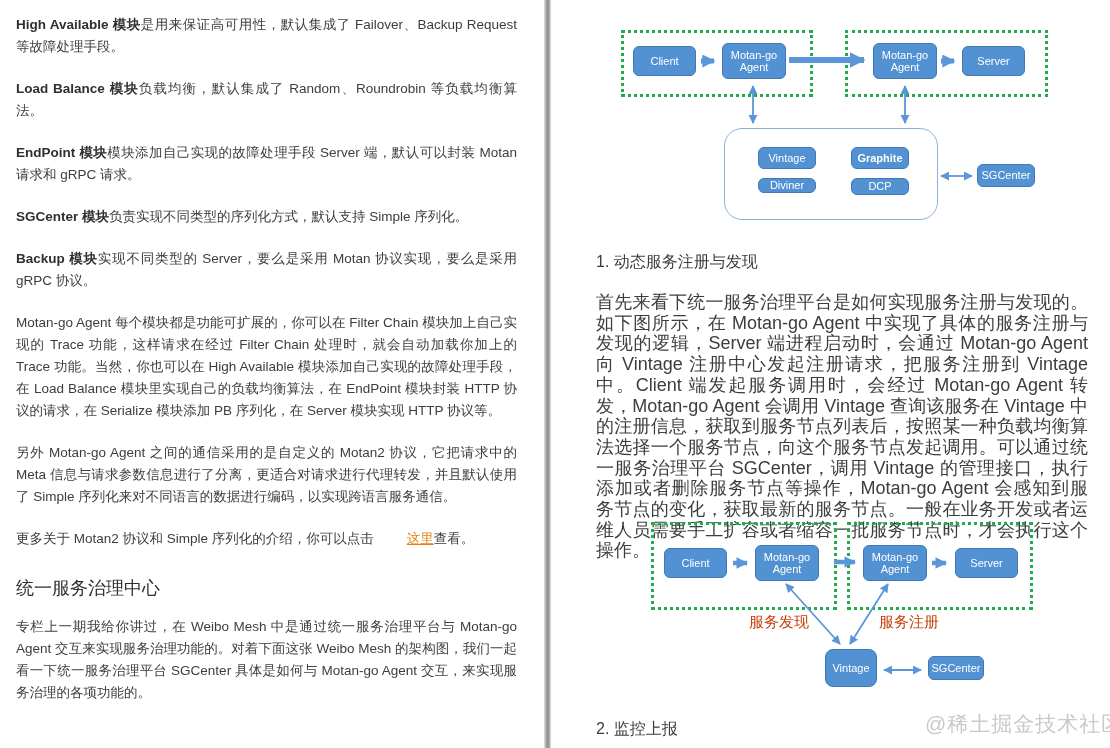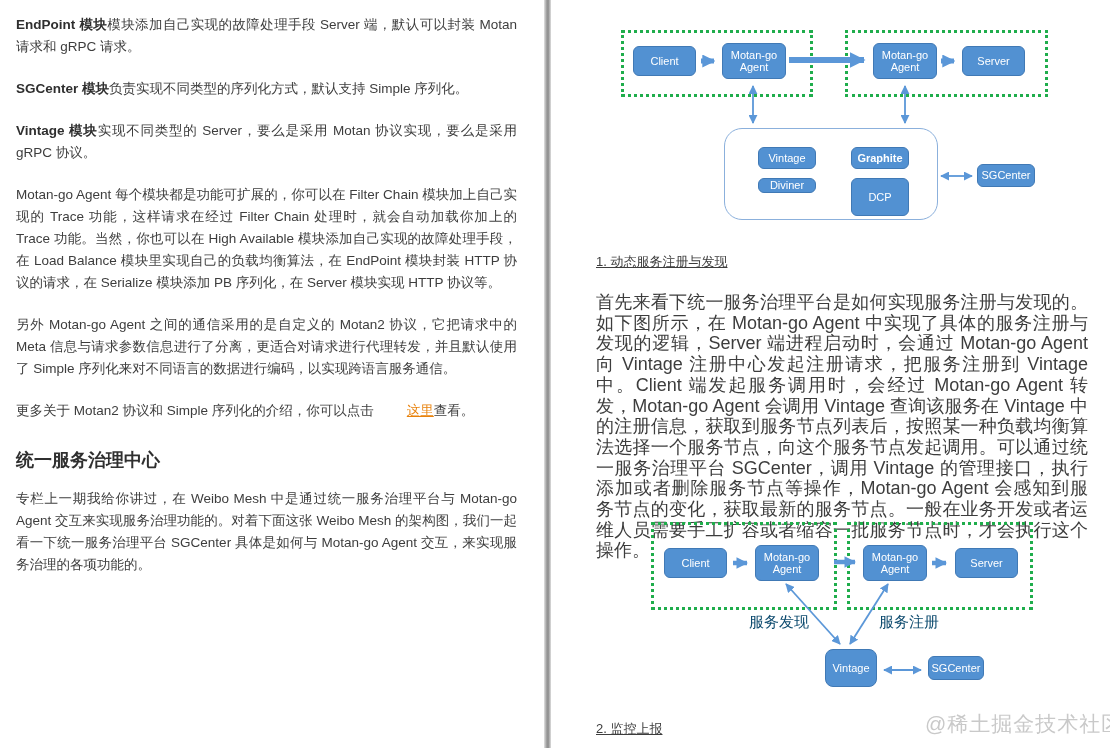--- a/index.html
+++ b/index.html
@@ -4,50 +4,52 @@
 <style>
   html,body{margin:0;padding:0;background:#ffffff;}
   .page{position:relative;width:1110px;height:748px;background:#ffffff;overflow:hidden;
         font-family:"Liberation Sans","DejaVu Sans",sans-serif;color:#3d3d3d;}
 
   
   .left-col{position:absolute;left:16px;top:0;width:501px;padding-top:14px;}
   .para{font-size:13.5px;line-height:22px;margin:0 0 20px 0;text-align:justify;}
   .para b{font-weight:700;color:#2f2f2f;}
   .link{color:#e8820c;text-decoration:underline;cursor:pointer;margin-left:33px;}
-  .h2{font-size:18px;font-weight:700;color:#2f2f2f;margin:26px 0 16px 0;}
+  .h2{font-size:18px;font-weight:400;color:#2f2f2f;margin:26px 0 16px 0;}
 
   
   .divider{position:absolute;left:544px;top:0;width:7px;height:748px;
            background:linear-gradient(90deg,#e2e2e2 0%,#9a9a9a 40%,#8d8d8d 60%,#dedede 100%);}
 
   
   .rc-text{position:absolute;font-size:18px;line-height:20.7px;text-align:justify;}
-  .rc-title{position:absolute;font-size:13px;line-height:20px;text-decoration:underline;}
+  .rc-title{position:absolute;font-size:16px;line-height:20px;}
 
   
   .greenbox{position:absolute;border:3px dotted #1fad4b;background:transparent;}
   .bbox{position:absolute;background:#5291d2;border:1px solid #4079b5;border-radius:6px;
         color:#ffffff;display:flex;align-items:center;justify-content:center;
         text-align:center;font-size:11px;line-height:12.5px;padding:1px;box-sizing:border-box;}
   .roundbox{position:absolute;border:1.5px solid #8bb0dc;border-radius:18px;background:#ffffff;}
-  .dlabel{position:absolute;font-size:15px;color:#0c4a6e;white-space:nowrap;}
+  .dlabel{position:absolute;font-size:15px;color:#c2410c;white-space:nowrap;}
   .arrow-layer{position:absolute;left:0;top:0;pointer-events:none;}
   .watermark{position:absolute;left:925px;top:710px;width:180px;text-align:right;
              font-size:21px;color:#c9c9c9;letter-spacing:1px;white-space:nowrap;}
 </style>
 </head>
 <body>
 
 <div class="page">
 
   <div class="left-col">
+    <p class="para"><b>High Available 模块</b><span>是用来保证高可用性，默认集成了 Failover、Backup Request 等故障处理手段。</span></p>
+    <p class="para"><b>Load Balance 模块</b><span>负载均衡，默认集成了 Random、Roundrobin 等负载均衡算法。</span></p>
     <p class="para"><b>EndPoint 模块</b><span>模块添加自己实现的故障处理手段 Server 端，默认可以封装 Motan 请求和 gRPC 请求。</span></p>
     <p class="para"><b>SGCenter 模块</b><span>负责实现不同类型的序列化方式，默认支持 Simple 序列化。</span></p>
-    <p class="para"><b>Vintage 模块</b><span>实现不同类型的 Server，要么是采用 Motan 协议实现，要么是采用 gRPC 协议。</span></p>
+    <p class="para"><b>Backup 模块</b><span>实现不同类型的 Server，要么是采用 Motan 协议实现，要么是采用 gRPC 协议。</span></p>
     <p class="para"><span>Motan-go Agent 每个模块都是功能可扩展的，你可以在 Filter Chain 模块加上自己实现的 Trace 功能，这样请求在经过 Filter Chain 处理时，就会自动加载你加上的 Trace 功能。当然，你也可以在 High Available 模块添加自己实现的故障处理手段，在 Load Balance 模块里实现自己的负载均衡算法，在 EndPoint 模块封装 HTTP 协议的请求，在 Serialize 模块添加 PB 序列化，在 Server 模块实现 HTTP 协议等。</span></p>
     <p class="para"><span>另外 Motan-go Agent 之间的通信采用的是自定义的 Motan2 协议，它把请求中的 Meta 信息与请求参数信息进行了分离，更适合对请求进行代理转发，并且默认使用了 Simple 序列化来对不同语言的数据进行编码，以实现跨语言服务通信。</span></p>
     <p class="para"><span>更多关于 Motan2 协议和 Simple 序列化的介绍，你可以点击</span><a class="link">这里</a><span>查看。</span></p>
     <div class="h2">统一服务治理中心</div>
     <p class="para"><span>专栏上一期我给你讲过，在 Weibo Mesh 中是通过统一服务治理平台与 Motan-go Agent 交互来实现服务治理功能的。对着下面这张 Weibo Mesh 的架构图，我们一起看一下统一服务治理平台 SGCenter 具体是如何与 Motan-go Agent 交互，来实现服务治理的各项功能的。</span></p>
   </div>
 
   <div class="divider"></div>
 
   <div class="greenbox" style="left:621px;top:30px;width:186px;height:61px;"></div>
@@ -67,21 +69,21 @@
   <div class="roundbox" style="left:724px;top:128px;width:212px;height:90px;"></div>
   <div class="bbox" style="left:758px;top:147px;width:58px;height:22px;">
       <span>Vintage</span>
     </div>
   <div class="bbox" style="left:851px;top:147px;width:58px;height:22px;font-weight:bold;">
       <span>Graphite</span>
     </div>
   <div class="bbox" style="left:758px;top:178px;width:58px;height:15px;">
       <span>Diviner</span>
     </div>
-  <div class="bbox" style="left:851px;top:178px;width:58px;height:38px;">
+  <div class="bbox" style="left:851px;top:178px;width:58px;height:17px;">
       <span>DCP</span>
     </div>
   <div class="bbox" style="left:977px;top:164px;width:58px;height:23px;">
       <span>SGCenter</span>
     </div>
 
   <div class="rc-title" style="left:596px;top:252px;">1. 动态服务注册与发现</div>
   <div class="rc-text" style="left:596px;top:292px;width:492px;">首先来看下统一服务治理平台是如何实现服务注册与发现的。如下图所示，在 Motan-go Agent 中实现了具体的服务注册与发现的逻辑，Server 端进程启动时，会通过 Motan-go Agent 向 Vintage 注册中心发起注册请求，把服务注册到 Vintage 中。Client 端发起服务调用时，会经过 Motan-go Agent 转发，Motan-go Agent 会调用 Vintage 查询该服务在 Vintage 中的注册信息，获取到服务节点列表后，按照某一种负载均衡算法选择一个服务节点，向这个服务节点发起调用。可以通过统一服务治理平台 SGCenter，调用 Vintage 的管理接口，执行添加或者删除服务节点等操作，Motan-go Agent 会感知到服务节点的变化，获取最新的服务节点。一般在业务开发或者运维人员需要手工扩容或者缩容一批服务节点时，才会执行这个操作。</div>
 
   <div class="greenbox" style="left:651px;top:522px;width:180px;height:82px;"></div>

